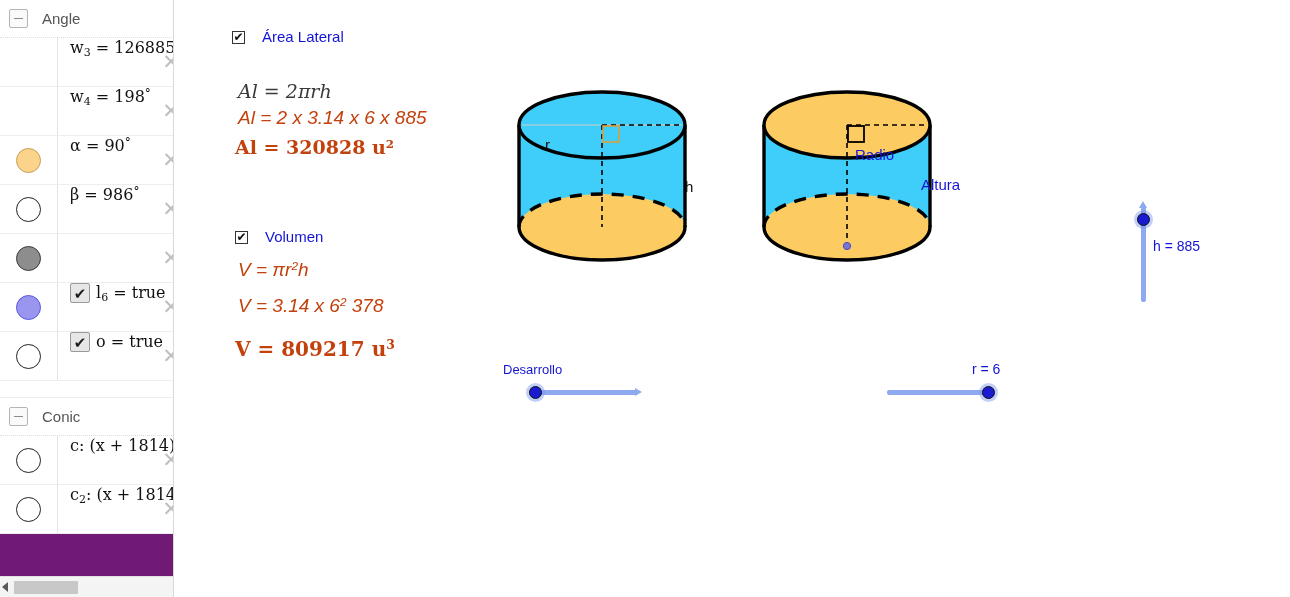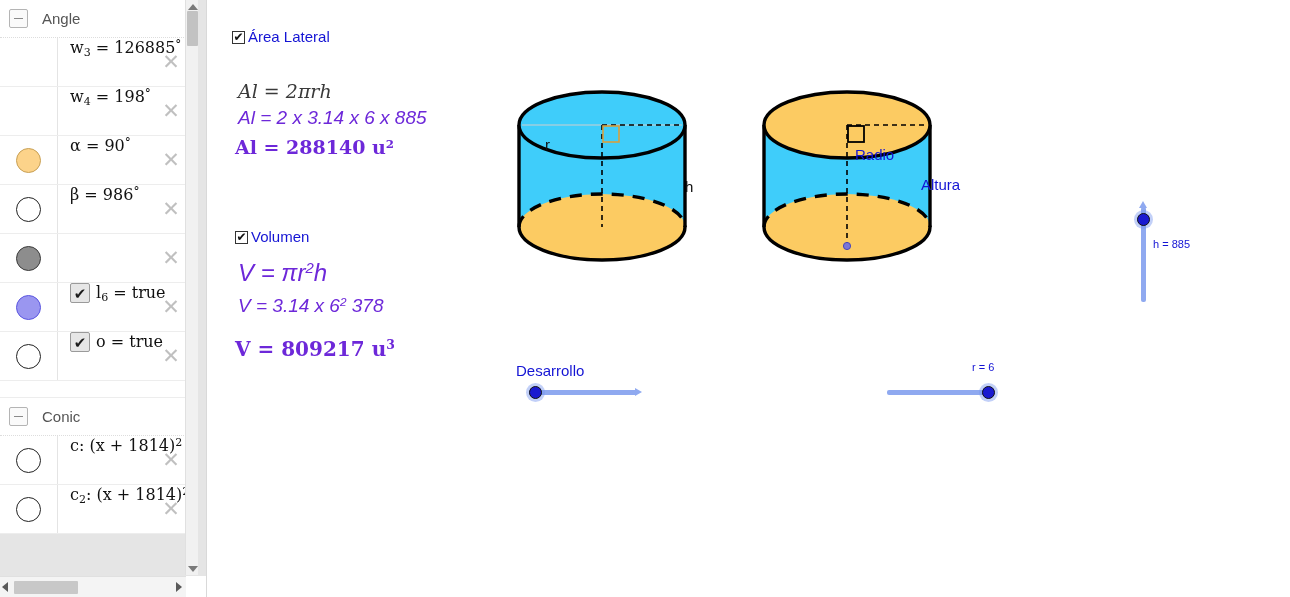--- a/index.html
+++ b/index.html
@@ -6,22 +6,22 @@
   body{
     width:1290px;height:597px;
     background:#ffffff;
     font-family:"Liberation Sans", sans-serif;
     overflow:hidden;
     position:relative;
   }
 
   
   #sidebar{
-    position:absolute;left:0;top:0;width:207px;height:597px;
-    background:#e5e5e5;
+    position:absolute;left:0;top:0;width:174px;height:597px;
+    background:#701a75;
     border-right:1px solid #d9d9d9;
     box-sizing:border-box;
     overflow:hidden;
   }
   #sidebar-list{
     position:absolute;left:0;top:0;width:186px;height:575px;
     overflow:hidden;
   }
   .group-header{
     height:38px;display:flex;align-items:center;
@@ -142,29 +142,29 @@
     position:absolute;display:flex;align-items:flex-start;
   }
   .gg-checkbox{
     width:13px;height:13px;border:1.4px solid #333;
     box-sizing:border-box;background:#fff;
     display:flex;align-items:center;justify-content:center;
     margin-top:3px;flex:0 0 auto;
   }
   .gg-checkbox span{font-size:12px;line-height:11px;color:#111;}
   .check-text{
-    margin-left:3px;font-size:15px;color:#1414d4;
+    margin-left:17px;font-size:15px;color:#1414d4;
     font-family:"Liberation Sans", sans-serif;
     white-space:nowrap;
   }
 
   .mathline{
     position:absolute;white-space:nowrap;
     font-family:"DejaVu Serif", serif;
-    color:#6d28d9;
+    color:#c2410c;
   }
   .mathline.italic{font-style:italic;}
   .mathline.bold{font-weight:bold;}
   .mathline .sup{font-size:0.62em;vertical-align:0.55em;}
   .sans-it{
     font-family:"Liberation Sans", sans-serif;
     font-style:italic;
   }
 
   .label-blue{
@@ -185,21 +185,21 @@
   .slider-track-v{
     position:absolute;width:5px;background:#8fa9f0;border-radius:2px;
   }
   .slider-knob{
     position:absolute;width:13px;height:13px;border-radius:50%;
     background:#1a1ad0;border:1.6px solid #111;
     box-shadow:0 0 0 3px rgba(120,150,240,0.45);
     box-sizing:border-box;
   }
   .slider-value{
-    position:absolute;color:#1414d4;font-size:11px;
+    position:absolute;color:#1414d4;font-size:14px;
     font-family:"Liberation Sans", sans-serif;
     white-space:nowrap;
   }
   .slider-arrow-h{
     position:absolute;width:0;height:0;
     border-top:4px solid transparent;border-bottom:4px solid transparent;
     border-left:7px solid #8fa9f0;
   }
   .slider-arrow-v{
     position:absolute;width:0;height:0;
@@ -349,30 +349,30 @@
     <div class="gg-checkbox">
         <span>✔</span>
       </div>
     <div class="check-text">Área Lateral</div>
   </div>
 
   <div class="mathline italic" style="left:31px;top:80px;font-size:19px;color:#3a3a3a;text-align:center;">Al = 2πrh</div>
 
   <div class="mathline sans-it" style="left:31px;top:107px;font-size:19px;">Al = 2 x 3.14 x 6 x 885</div>
 
-  <div class="mathline bold" style="left:28px;top:136px;font-size:19px;"><span>Al = 288140 u</span><span class="sup">2</span></div>
+  <div class="mathline bold" style="left:28px;top:136px;font-size:19px;"><span>Al = 320828 u</span><span class="sup">2</span></div>
 
   <div class="check-label" style="left:28px;top:228px;">
     <div class="gg-checkbox">
         <span>✔</span>
       </div>
     <div class="check-text">Volumen</div>
   </div>
 
-  <div class="mathline sans-it" style="left:31px;top:259px;font-size:24px;"><span>V = πr</span><span class="sup">2</span><span>h</span></div>
+  <div class="mathline sans-it" style="left:31px;top:259px;font-size:19px;"><span>V = πr</span><span class="sup">2</span><span>h</span></div>
 
   <div class="mathline sans-it" style="left:31px;top:295px;font-size:19px;"><span>V =  3.14 x 6</span><span class="sup">2</span><span> 378</span></div>
 
   <div class="mathline bold" style="left:28px;top:337px;font-size:20px;"><span>V = 809217 u</span><span class="sup">3</span></div>
 
   <svg style="position:absolute;left:295px;top:85px;" width="200" height="200" viewBox="0 0 200 200">
 
     <path d="M17,40 L17,142 A83,33 0 0 0 183,142 L183,40 Z" fill="#3FCDFA" stroke="none"></path>
 
     <ellipse cx="100" cy="142" rx="83" ry="33" fill="#FCCB62" stroke="none"></ellipse>
@@ -411,21 +411,21 @@
 
     <line x1="100" y1="40" x2="100" y2="160" stroke="#000" stroke-width="1.6" stroke-dasharray="5,4"></line>
 
     <rect x="101" y="41" width="16" height="16" fill="none" stroke="#000" stroke-width="1.8"></rect>
 
     <circle cx="100" cy="161" r="3.6" fill="#7a76d8" stroke="#4a46b8" stroke-width="1"></circle>
   </svg>
   <div class="label-blue" style="left:648px;top:138px;margin-top:8px;">Radio</div>
   <div class="label-blue" style="left:714px;top:176px;">Altura</div>
 
-  <div class="slider-value" style="left:296px;top:362px;font-size:15px;margin-left:13px;">Desarrollo</div>
+  <div class="slider-value" style="left:296px;top:362px;font-size:13px;">Desarrollo</div>
   <div class="slider-track-h" style="left:322px;top:390px;width:108px;"></div>
   <div class="slider-arrow-h" style="left:428px;top:388px;"></div>
   <div class="slider-knob" style="left:322px;top:386px;"></div>
 
   <div class="slider-value" style="left:765px;top:361px;">r = 6</div>
   <div class="slider-track-h" style="left:680px;top:390px;width:102px;"></div>
   <div class="slider-knob" style="left:775px;top:386px;"></div>
 
   <div class="slider-track-v" style="left:934px;top:207px;height:95px;"></div>
   <div class="slider-arrow-v" style="left:932px;top:201px;"></div>

